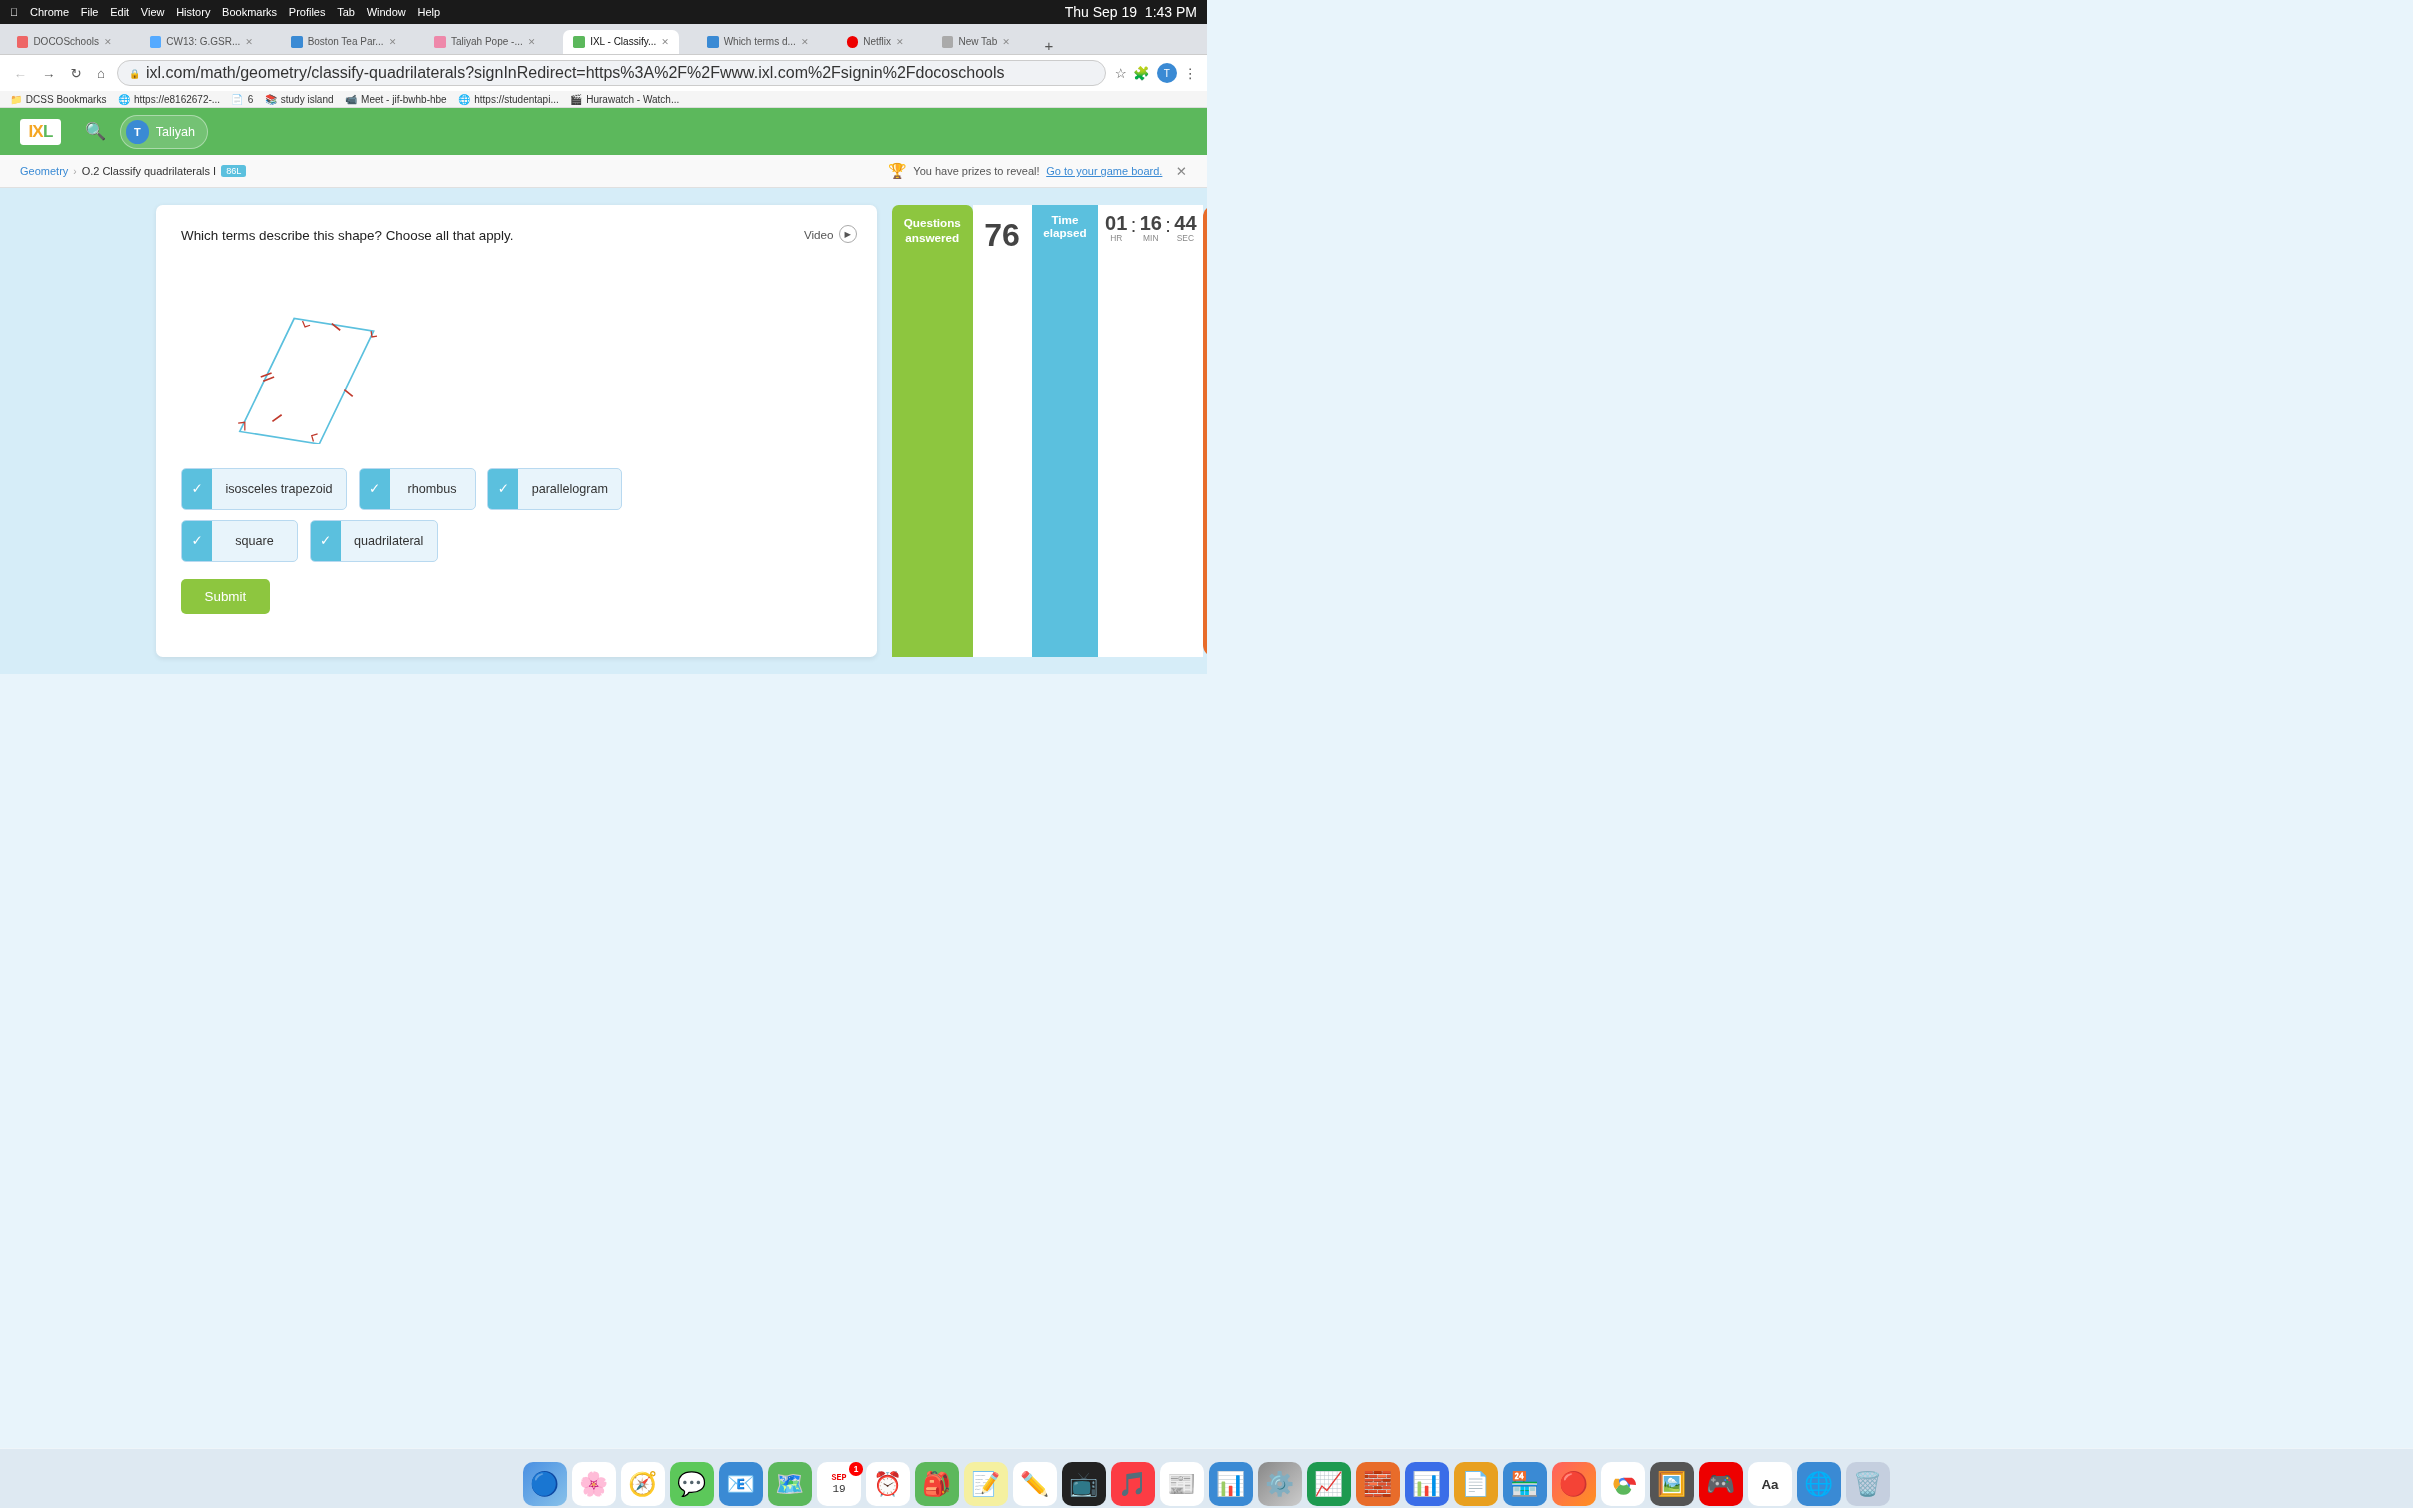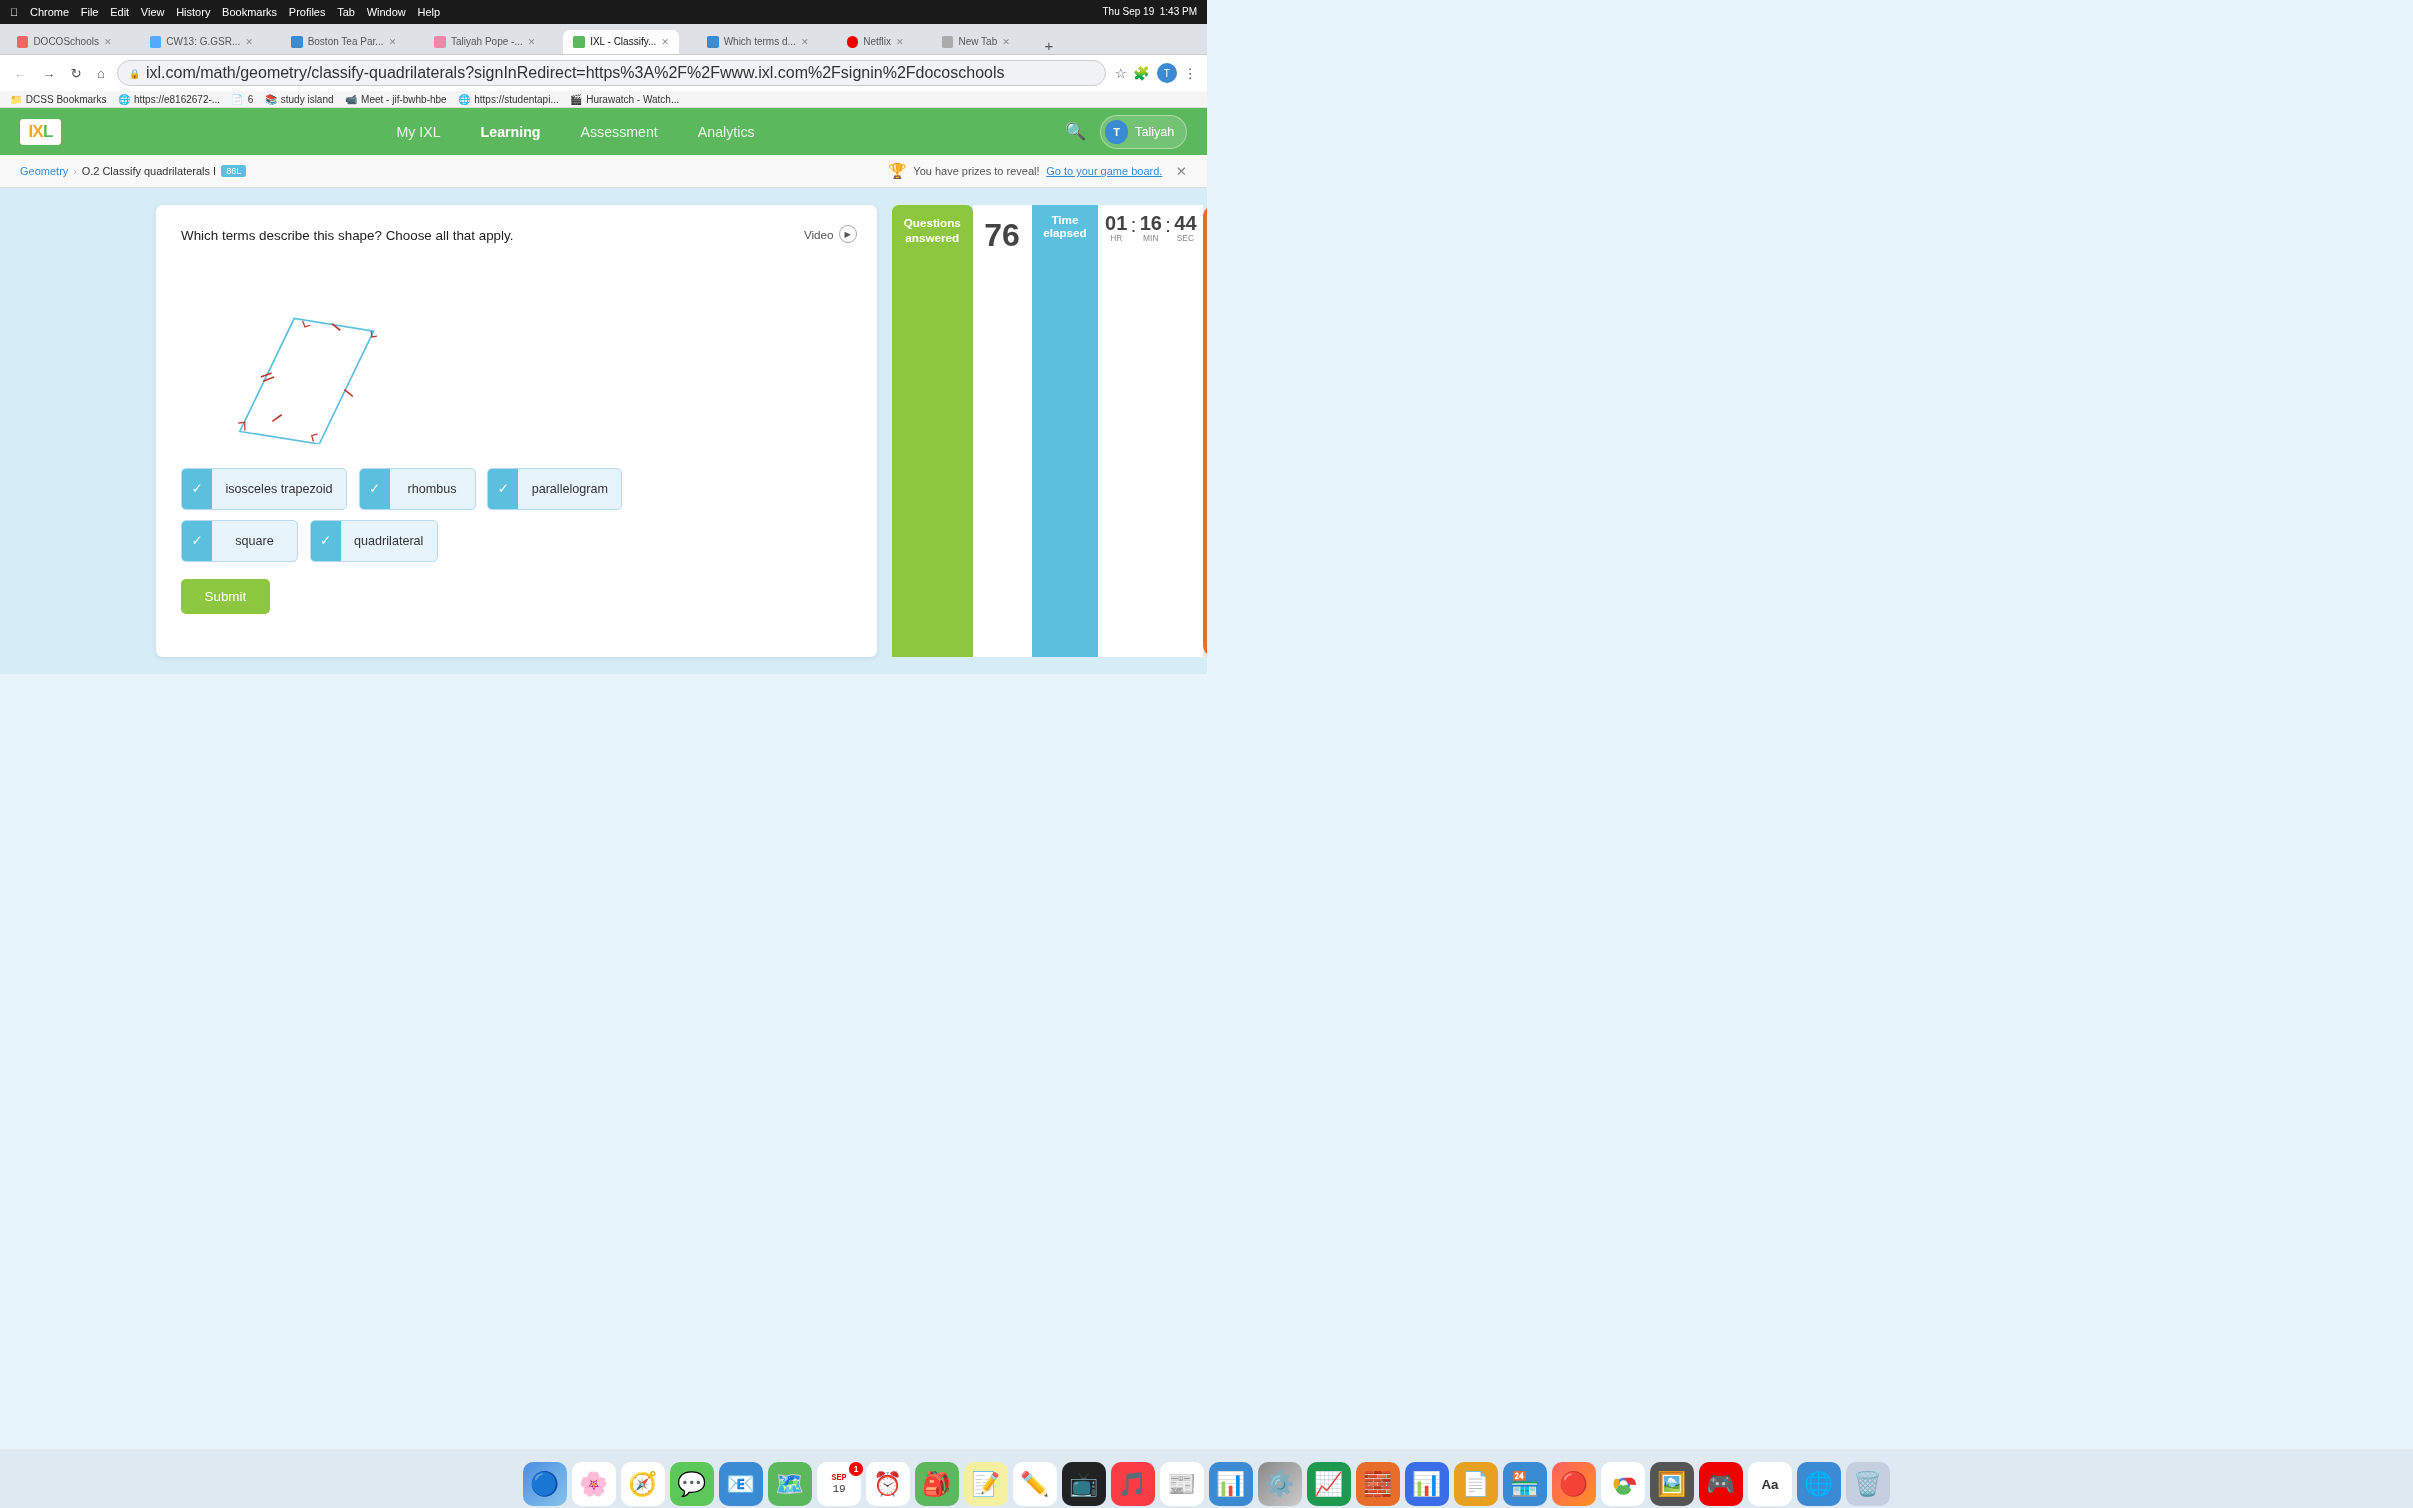--- a/index.html
+++ b/index.html
@@ -10,21 +10,21 @@
       background: #1a1a1a;
       height: 23.5px;
       display: flex;
       align-items: center;
       justify-content: space-between;
       padding: 0 10px;
       color: #fff;
       font-size: 11px;
     }
     .mac-bar-left { display: flex; align-items: center; gap: 11.7px; }
-    .mac-bar-right { display: flex; align-items: center; gap: 8.4px; font-size: 10px; margin-left: 24px; }
+    .mac-bar-right { display: flex; align-items: center; gap: 8.4px; font-size: 14px; margin-left: 24px; }
 
     
     .browser-chrome {
       background: #dee1e6;
       padding: 6.7px 0 0 0;
     }
     .tab-bar {
       display: flex;
       align-items: flex-end;
       padding: 0 6.7px;
@@ -515,26 +515,20 @@
     <div class="bookmark-item">
       <span>🎬</span>
       <span>Hurawatch - Watch...</span>
     </div>
   </div>
 </div>
 
 <div class="ixl-nav">
   <div class="ixl-logo">
     <span style="color:#f5a623;">I</span><span style="color:#f5a623;">X</span><span style="color:#5cb85c;">L</span>
-  </div>
-  <div class="nav-links">
-    <a class="nav-link">My IXL</a>
-    <a class="nav-link learning">Learning</a>
-    <a class="nav-link">Assessment</a>
-    <a class="nav-link">Analytics</a>
   </div>
   <div class="nav-right">
     <button class="search-btn">🔍</button>
     <div class="user-btn">
       <div class="user-avatar">T</div>
       <span>Taliyah</span>
     </div>
   </div>
 </div>
 

